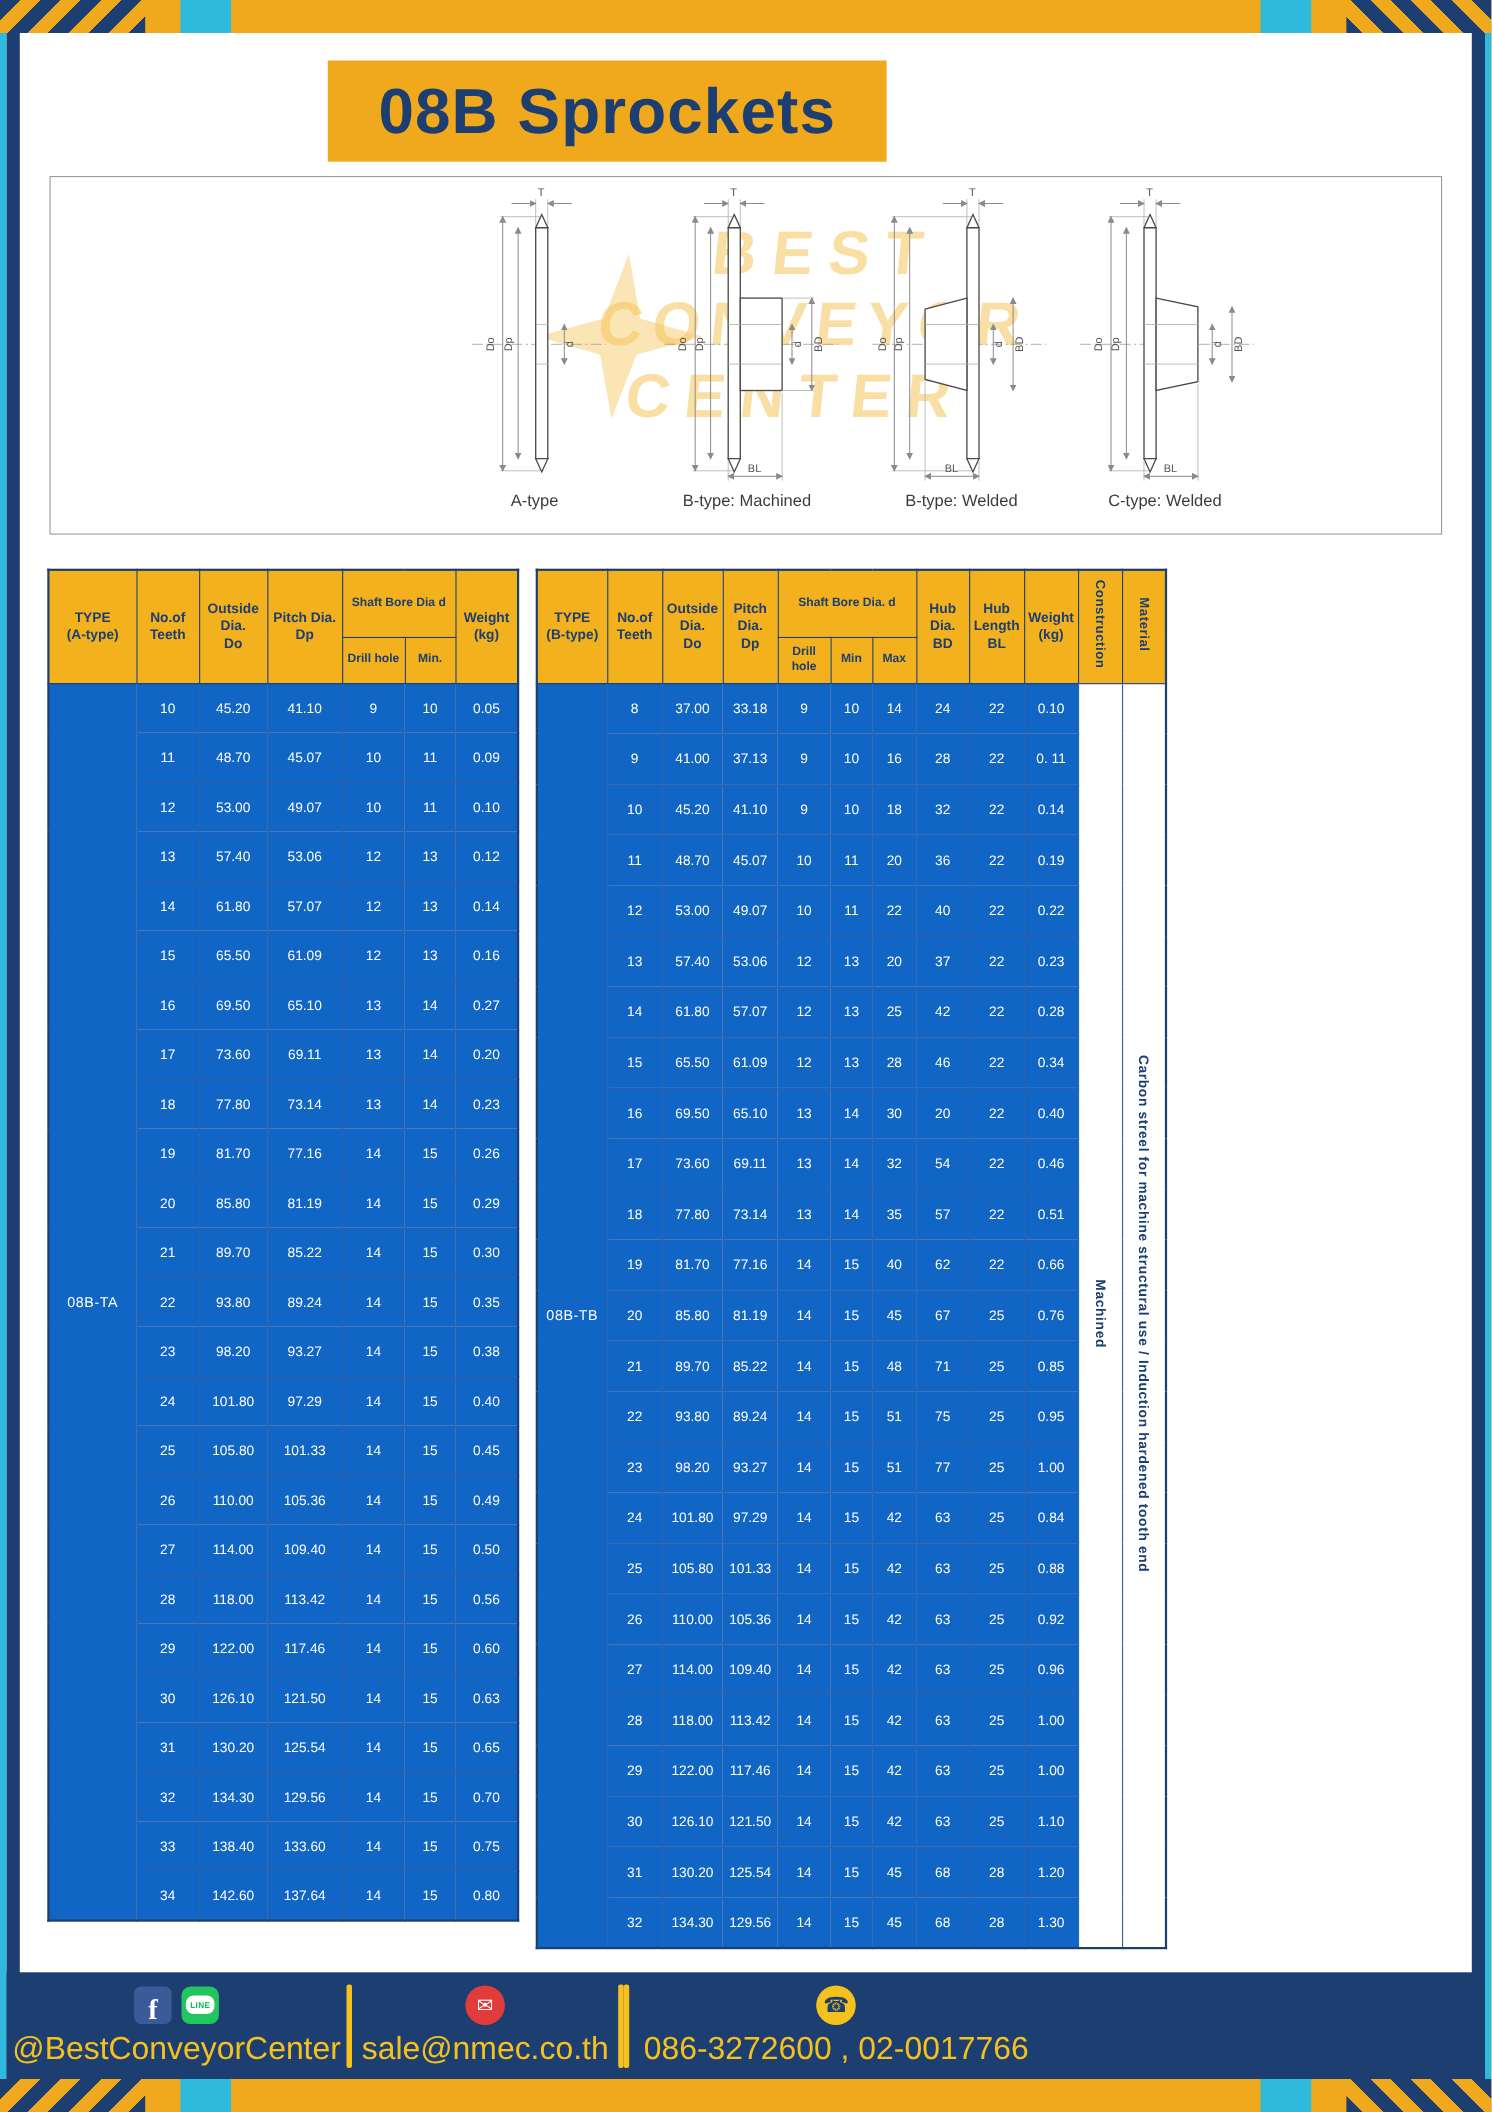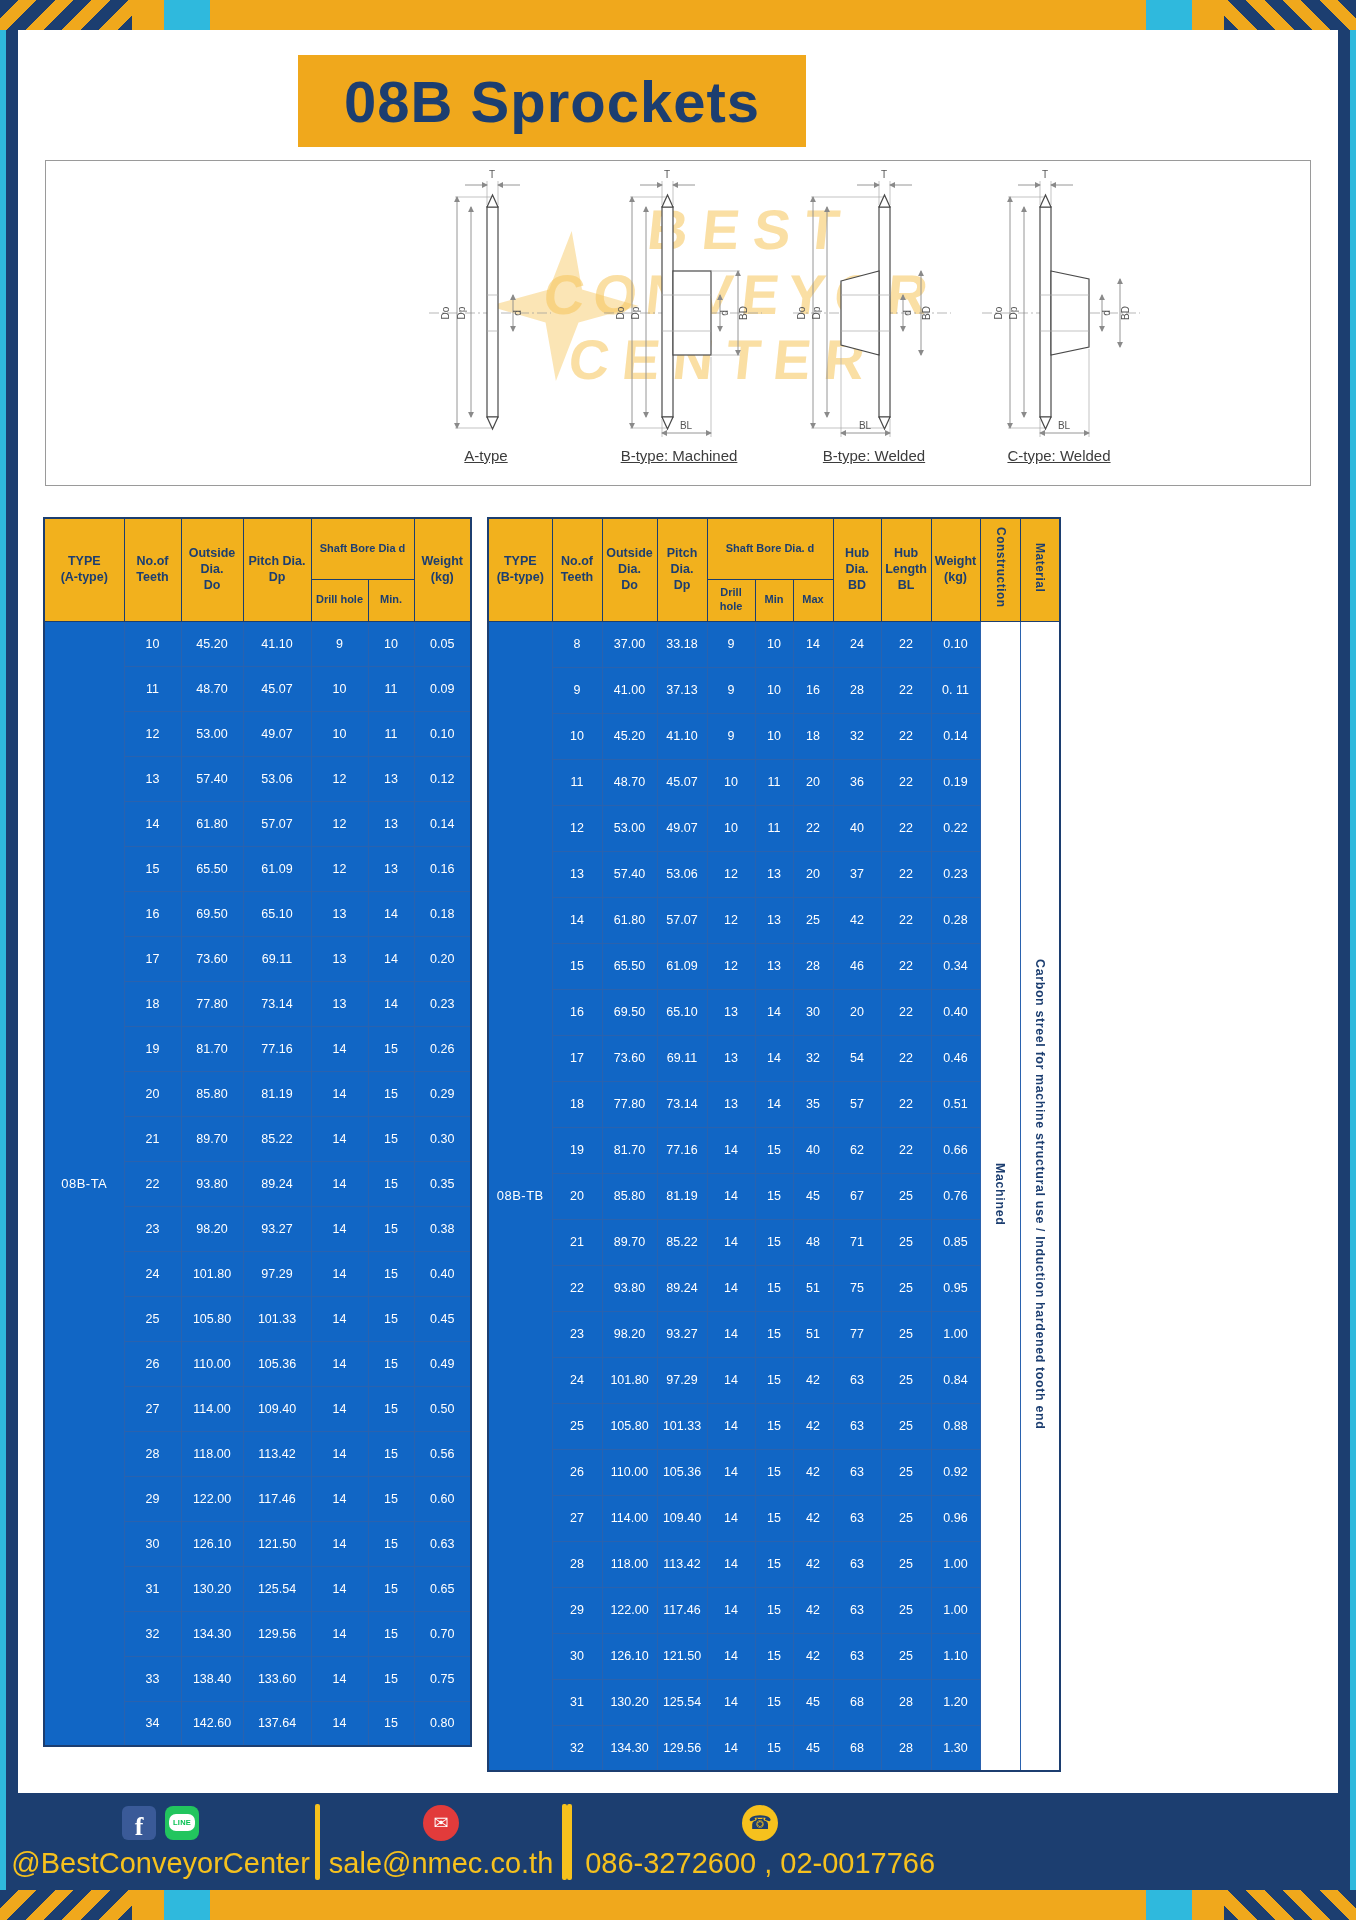--- a/index.html
+++ b/index.html
@@ -35,21 +35,21 @@
   .diagram{position:absolute;left:45px;top:160px;width:1266px;height:326px;background:#fff;border:1px solid #9a9a9a;}
   .specs{position:absolute;left:18px;top:86px;z-index:3;color:var(--navy);font-size:17.5px;font-weight:bold;line-height:27px;}
   .watermark{position:absolute;left:380px;top:36px;z-index:1;color:rgba(246,197,90,0.55);font-weight:800;transform:skewX(-6deg);pointer-events:none;}
   .wm-star{position:absolute;left:64px;top:34px;}
   .wm-l1{margin-left:215px;font-size:56px;letter-spacing:14px;}
   .wm-l2{margin-left:118px;font-size:56px;letter-spacing:9px;}
   .wm-l3{margin-left:150px;font-size:56px;letter-spacing:13px;}
 
   .dwg{position:absolute;top:6px;width:190px;z-index:2;text-align:center;}
   .dwg1{left:345px}.dwg2{left:538px}.dwg3{left:733px}.dwg4{left:918px}
-  .cap{font-size:15px;color:#3c3c3c;text-decoration:underline;}
+  .cap{font-size:15px;color:#3c3c3c;}
   .dwg svg{display:block;margin:0 auto;}
   .outl{fill:#fff;stroke:#4a4a4a;stroke-width:1.2;}
   .dim{stroke:#8a8a8a;stroke-width:0.9;fill:none;}
   .ext{stroke:#ababab;stroke-width:0.7;}
   .cl{stroke:#9a9a9a;stroke-width:0.7;stroke-dasharray:10 3 2 3;}
   .dwg text{fill:#555;font-size:10px;font-family:"Liberation Sans",sans-serif;}
 
   
   .spec-table{position:absolute;border-collapse:collapse;table-layout:fixed;border:2px solid var(--navy);}
   #table-a{left:43px;top:517px;width:427px;}
@@ -342,21 +342,21 @@
           <td>12</td>
           <td>13</td>
           <td>0.16</td>
         </tr>
         <tr>
           <td>16</td>
           <td>69.50</td>
           <td>65.10</td>
           <td>13</td>
           <td>14</td>
-          <td>0.18</td>
+          <td>0.27</td>
         </tr>
         <tr>
           <td>17</td>
           <td>73.60</td>
           <td>69.11</td>
           <td>13</td>
           <td>14</td>
           <td>0.20</td>
         </tr>
         <tr>

